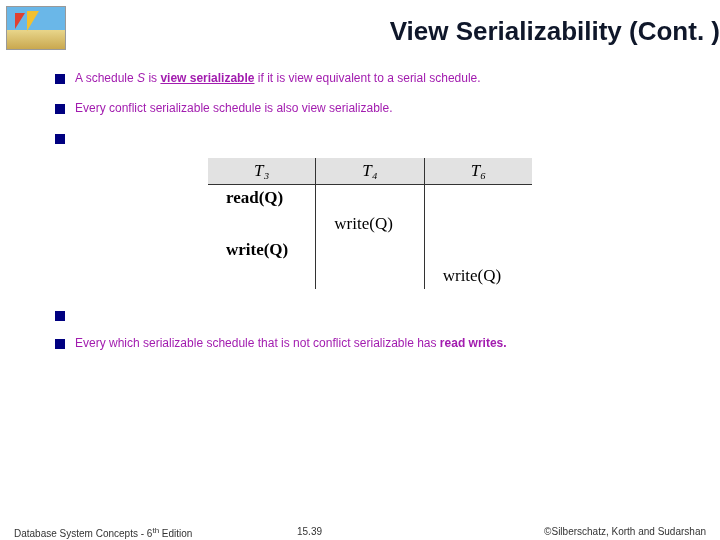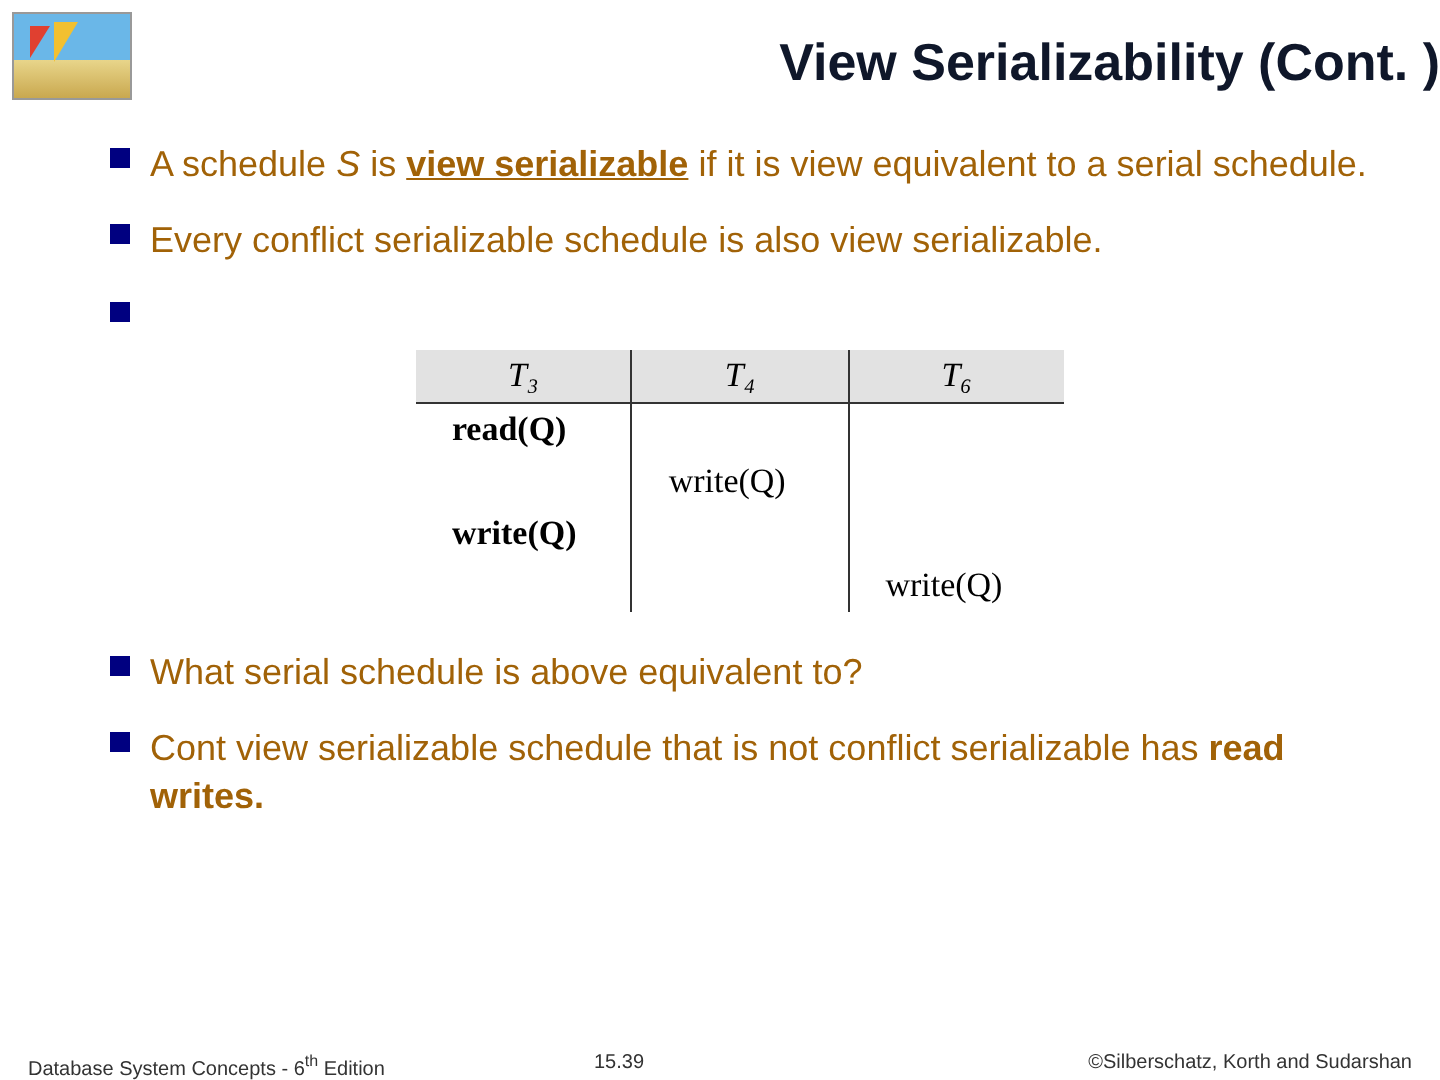--- a/index.html
+++ b/index.html
@@ -48,22 +48,22 @@
   .content {
     position: absolute;
     top: 70px;
     left: 55px;
     right: 35px;
   }
   .bullet {
     display: flex;
     align-items: flex-start;
     margin-bottom: 14px;
-    font-size: 18px;
-    color: #a16207;
+    font-size: 12px;
+    color: #a21caf;
     line-height: 1.35;
   }
   .sq {
     flex: 0 0 10px;
     width: 10px;
     height: 10px;
     background: #000080;
     margin-right: 10px;
     margin-top: 4px;
   }
@@ -161,27 +161,26 @@
         <td></td>
         <td></td>
         <td>write(Q)</td>
       </tr>
     </tbody>
       </table>
   </div>
 
   <div class="bullet">
     <div class="sq"></div>
-    <div>What serial schedule is above equivalent to?</div>
   </div>
 
   <div class="bullet">
     <div class="sq"></div>
     <div>
-      <span>Cont view serializable schedule that is not conflict serializable has </span><span class="bold">read writes.</span>
+      <span>Every which serializable schedule that is not conflict serializable has </span><span class="bold">read writes.</span>
     </div>
   </div>
 
 </div>
 
 <div class="footer">
   <div class="fl">
     <span>Database System Concepts - 6</span><sup>th</sup><span> Edition</span>
   </div>
   <div class="fc">15.39</div>

